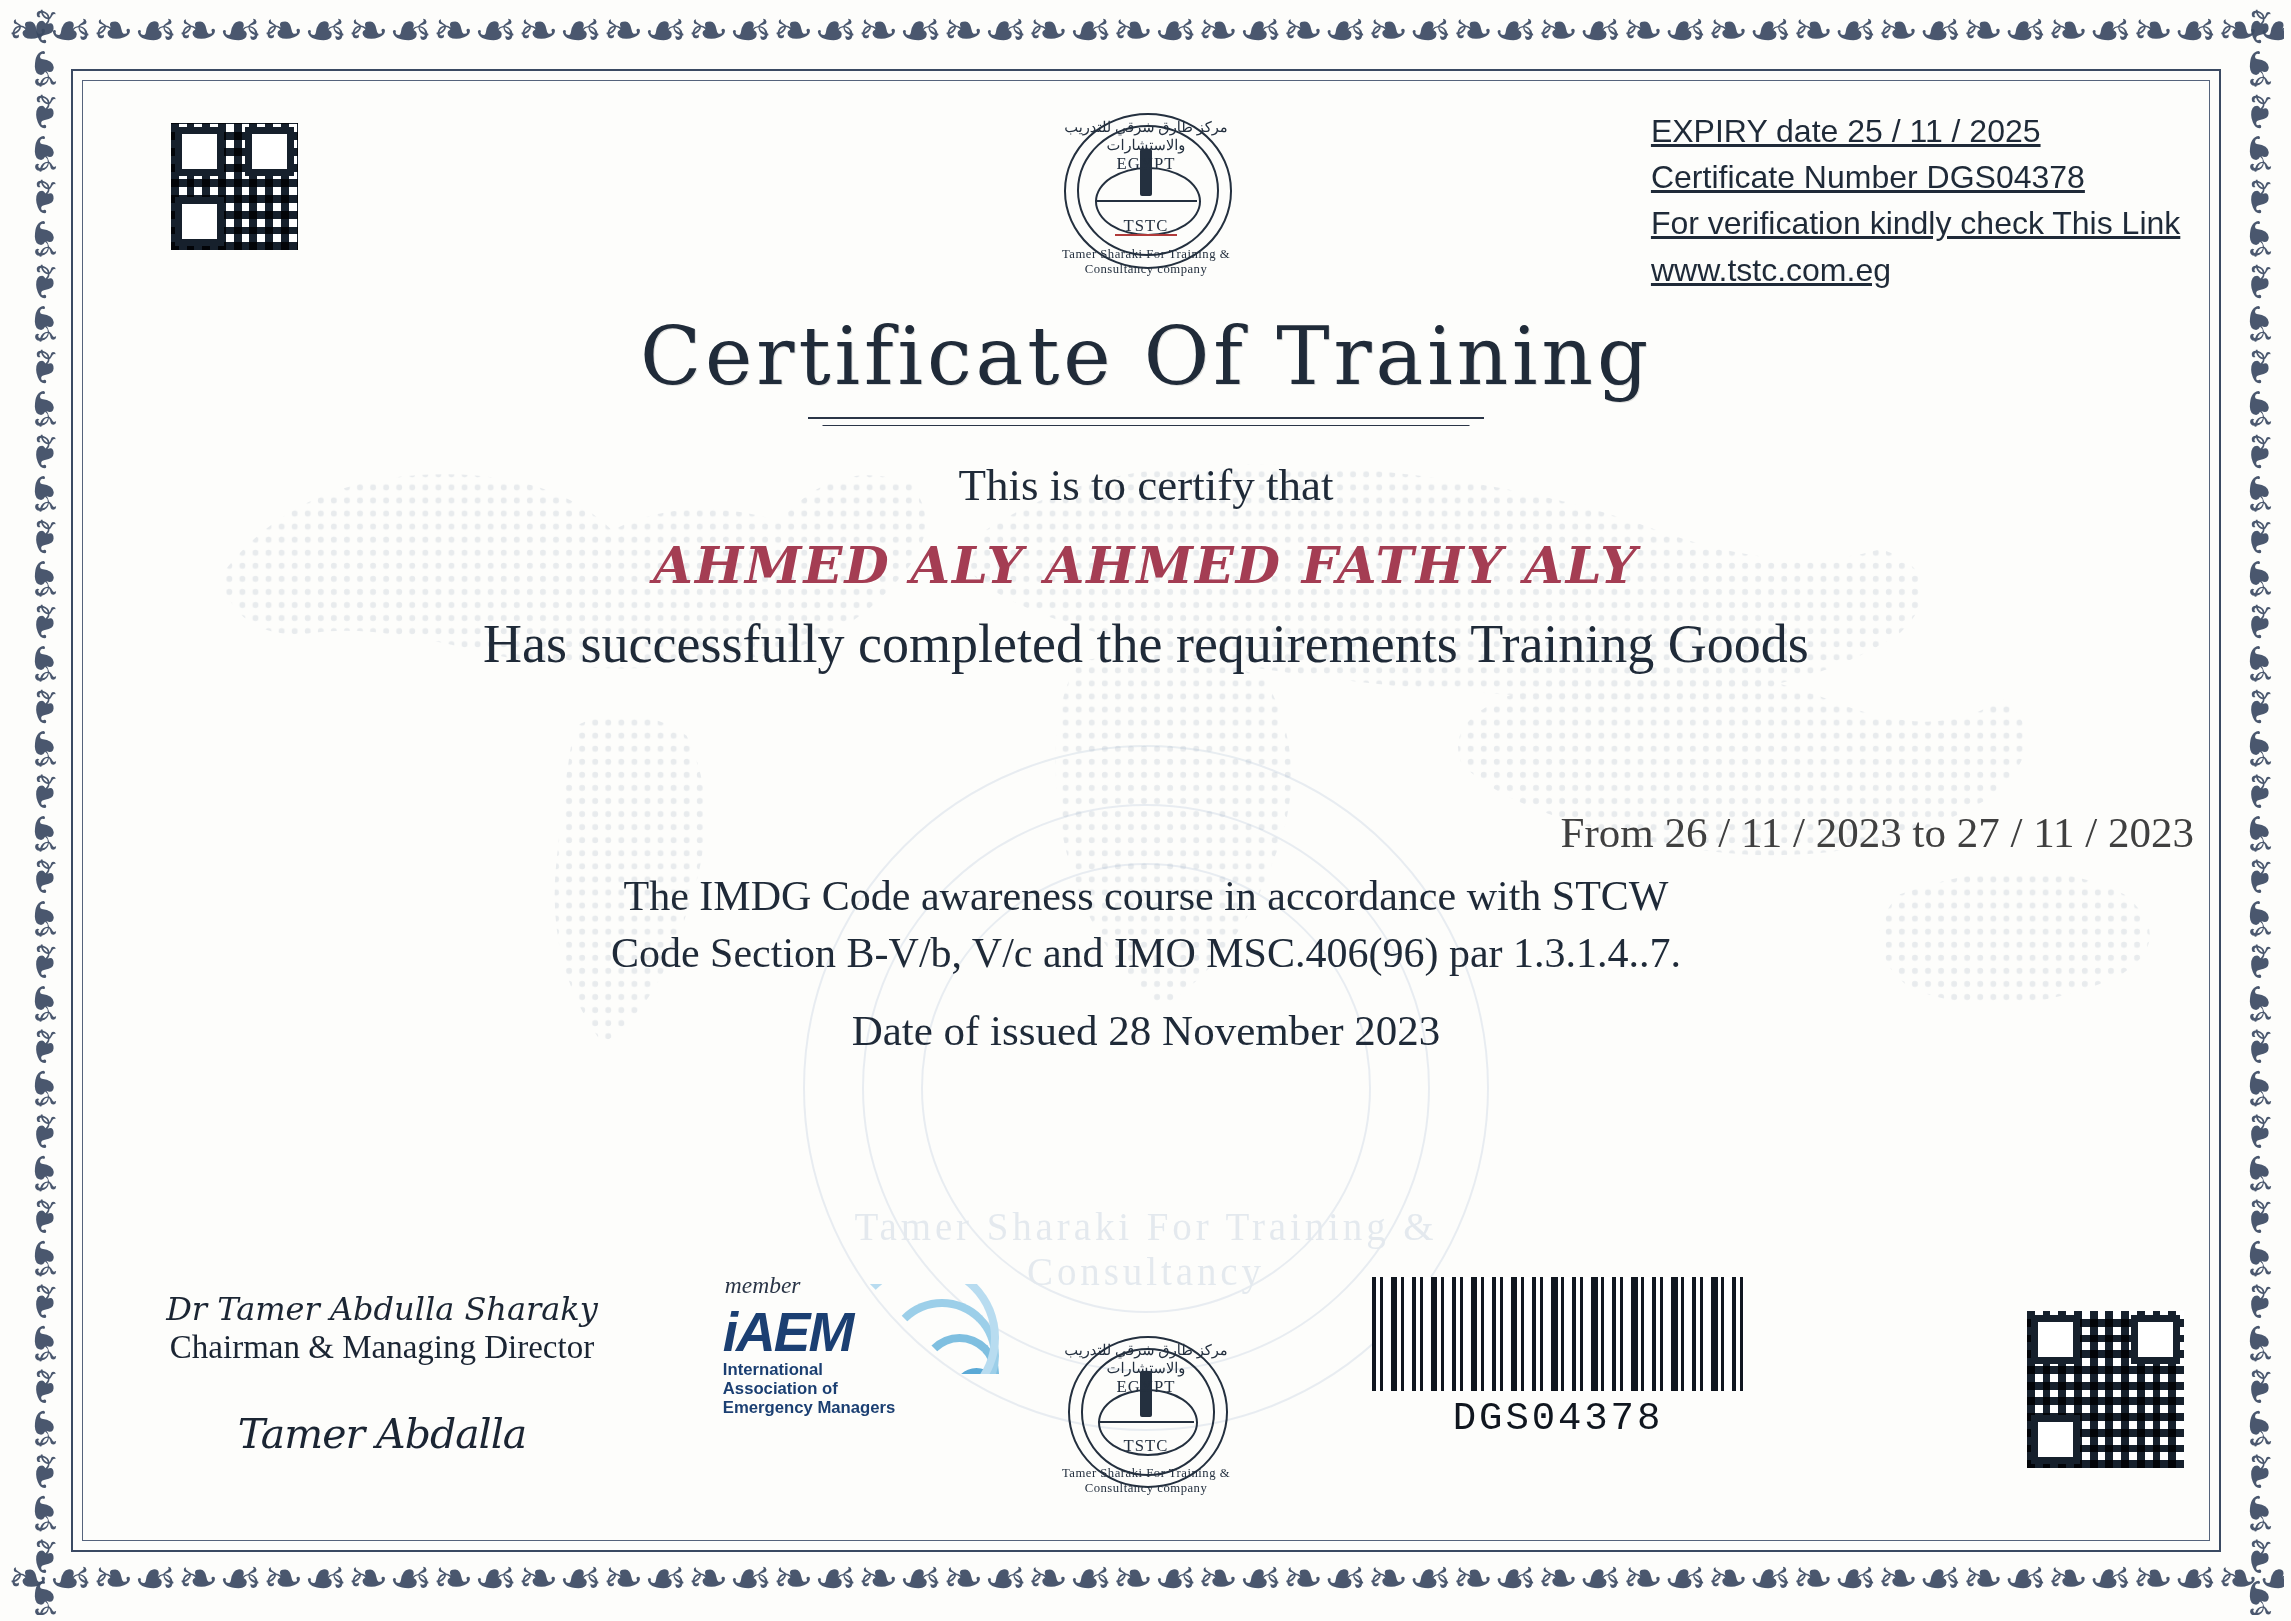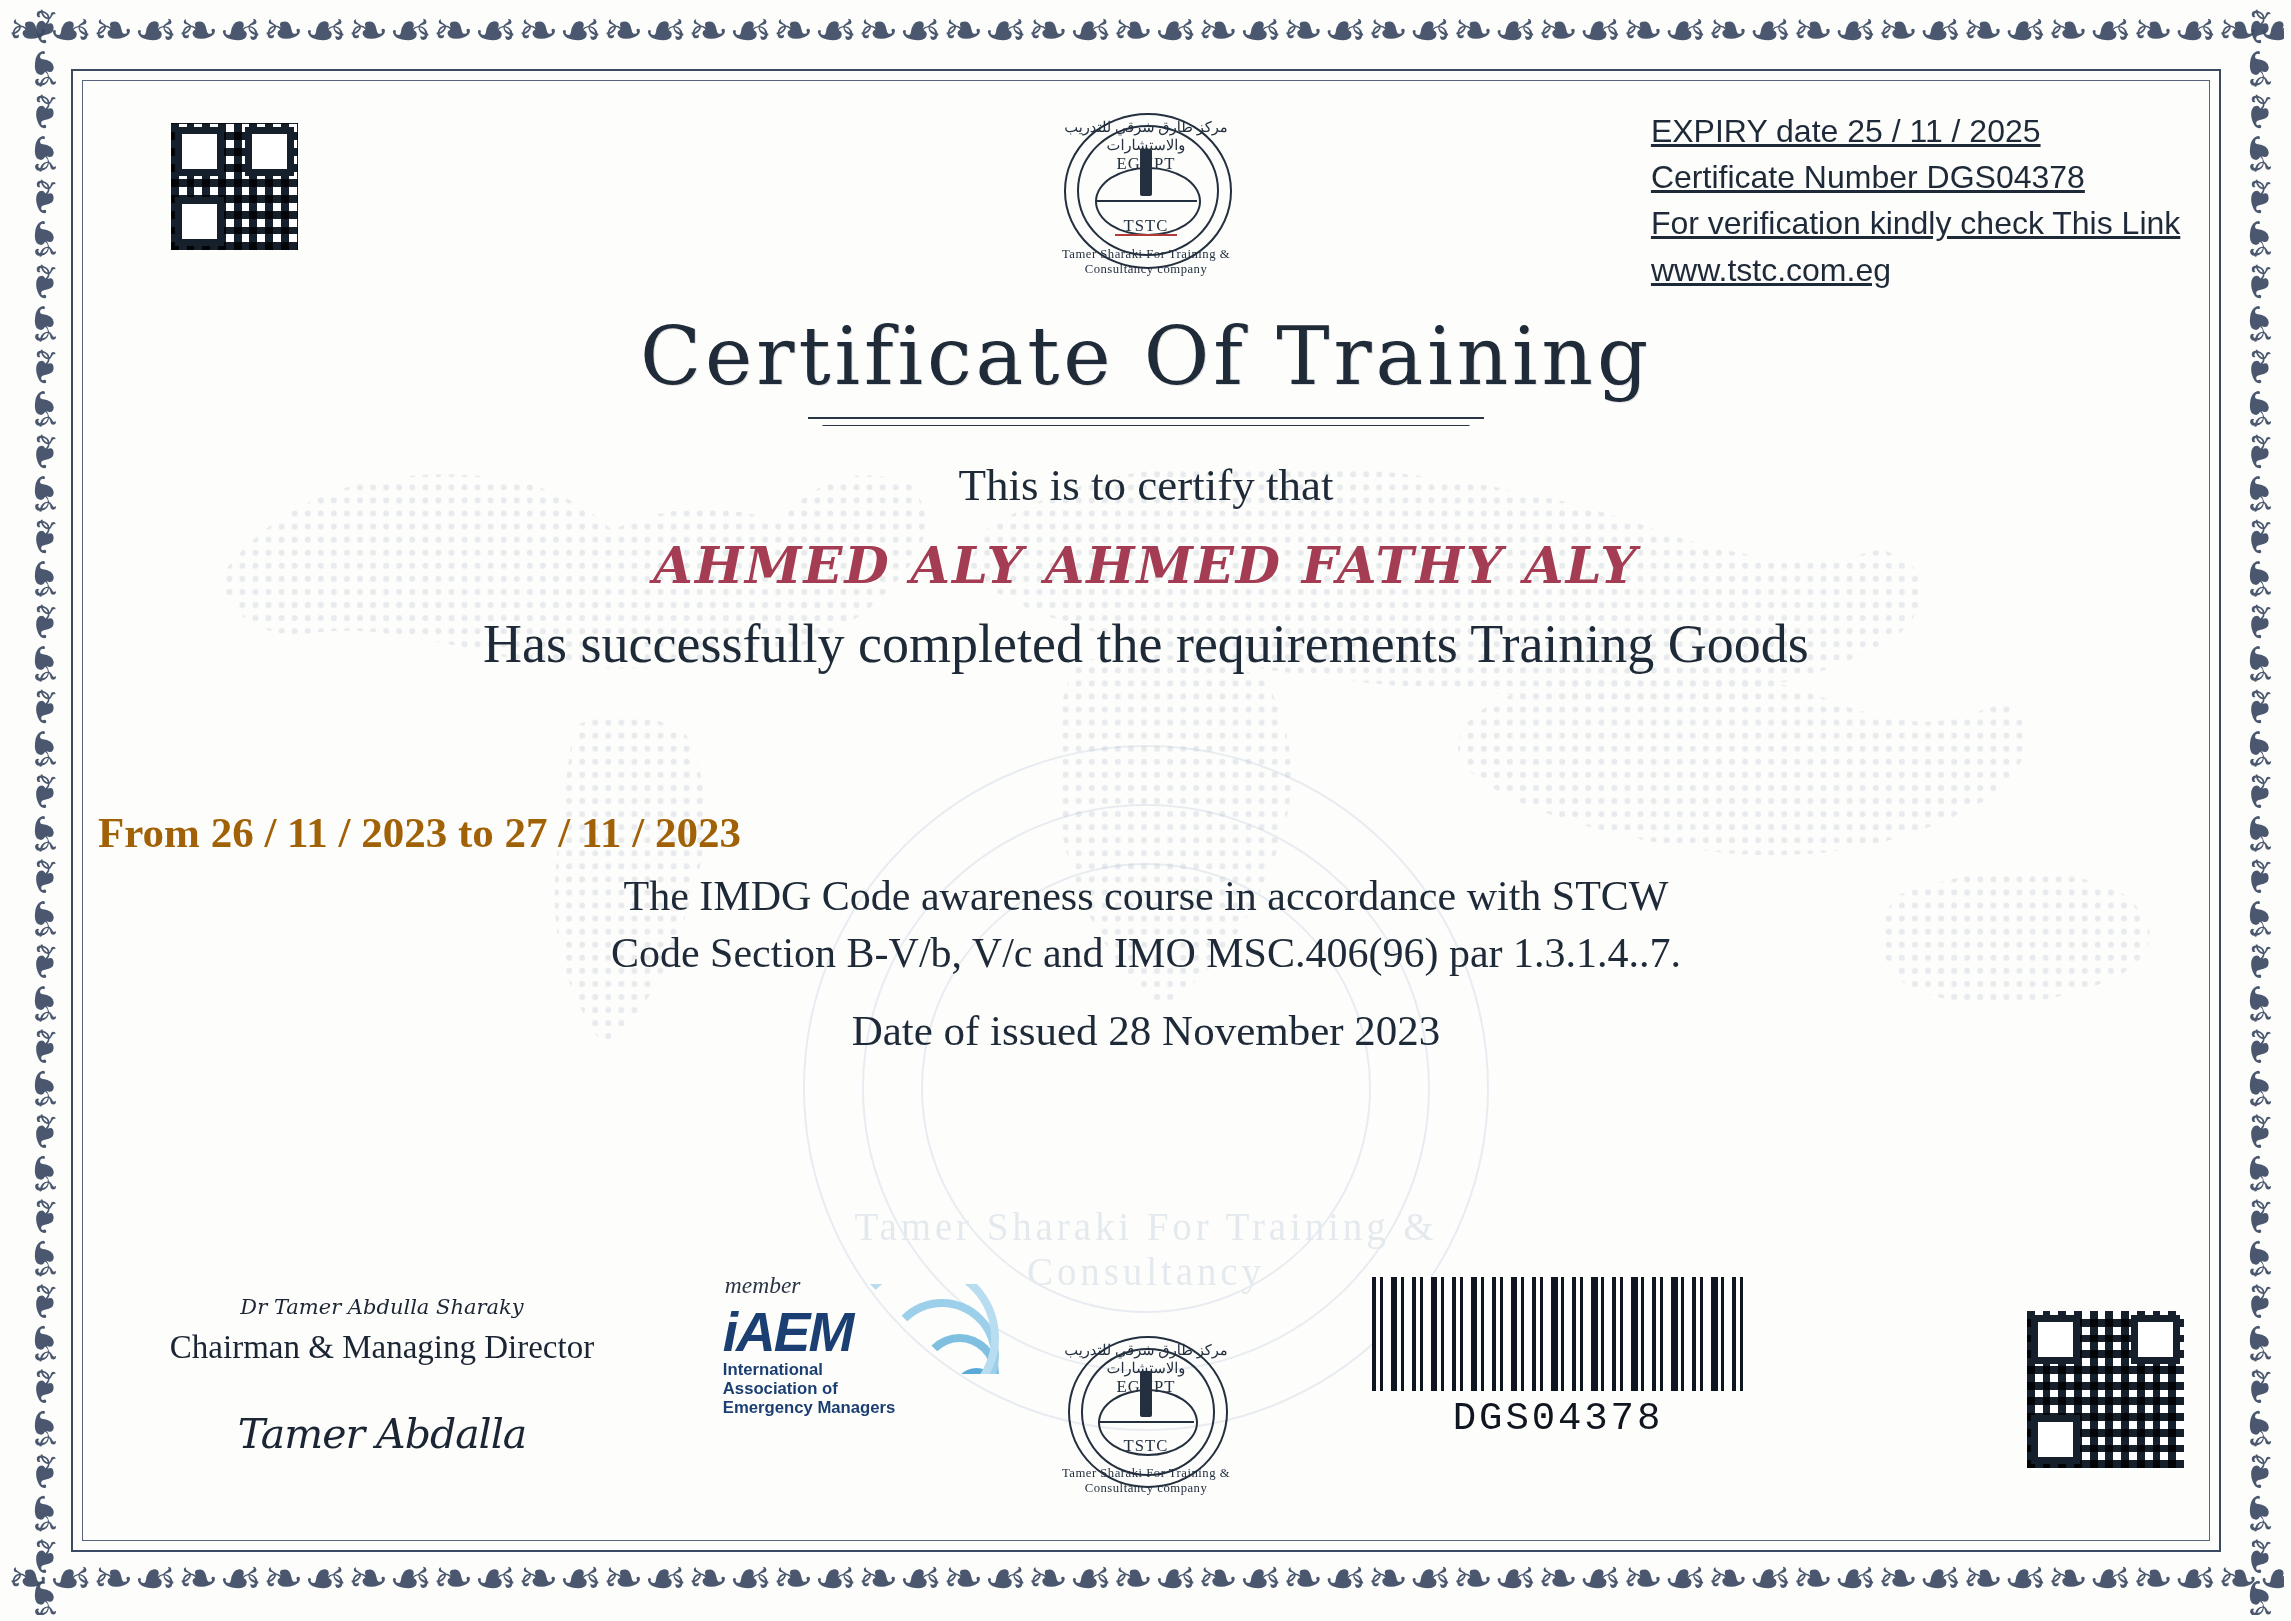--- a/index.html
+++ b/index.html
@@ -327,24 +327,23 @@
     top: 619px;
     text-align: center;
     font-size: 54px;
     color: #1f2a38;
   }
 
   .dates {
     position: absolute;
     left: 0; right: 0;
     top: 714px;
-    text-align: left;
+    text-align: right;
     font-size: 43px;
-    color: #a16207;
-    font-weight: bold;
+    color: #404040;
   }
 
   .standard {
     position: absolute;
     left: 0; right: 0;
     top: 774px;
     text-align: center;
     font-size: 42px;
     line-height: 1.35;
     color: #1f2a38;
@@ -363,23 +362,23 @@
   .signature-block {
     position: absolute;
     left: 29px;
     bottom: 69px;
     width: 510px;
     text-align: center;
   }
   .sig-name {
     font-family: "DejaVu Serif", serif;
     font-style: italic;
-    font-size: 21px;
+    font-size: 32px;
     color: #1b2533;
-    margin-bottom: 10px;
+    margin-bottom: 1px;
   }
   .sig-role {
     font-family: "Liberation Serif", serif;
     font-size: 33px;
     color: #1b2533;
     margin-bottom: 6px;
   }
   .sig-hand {
     font-family: "DejaVu Serif", serif;
     font-style: italic;

